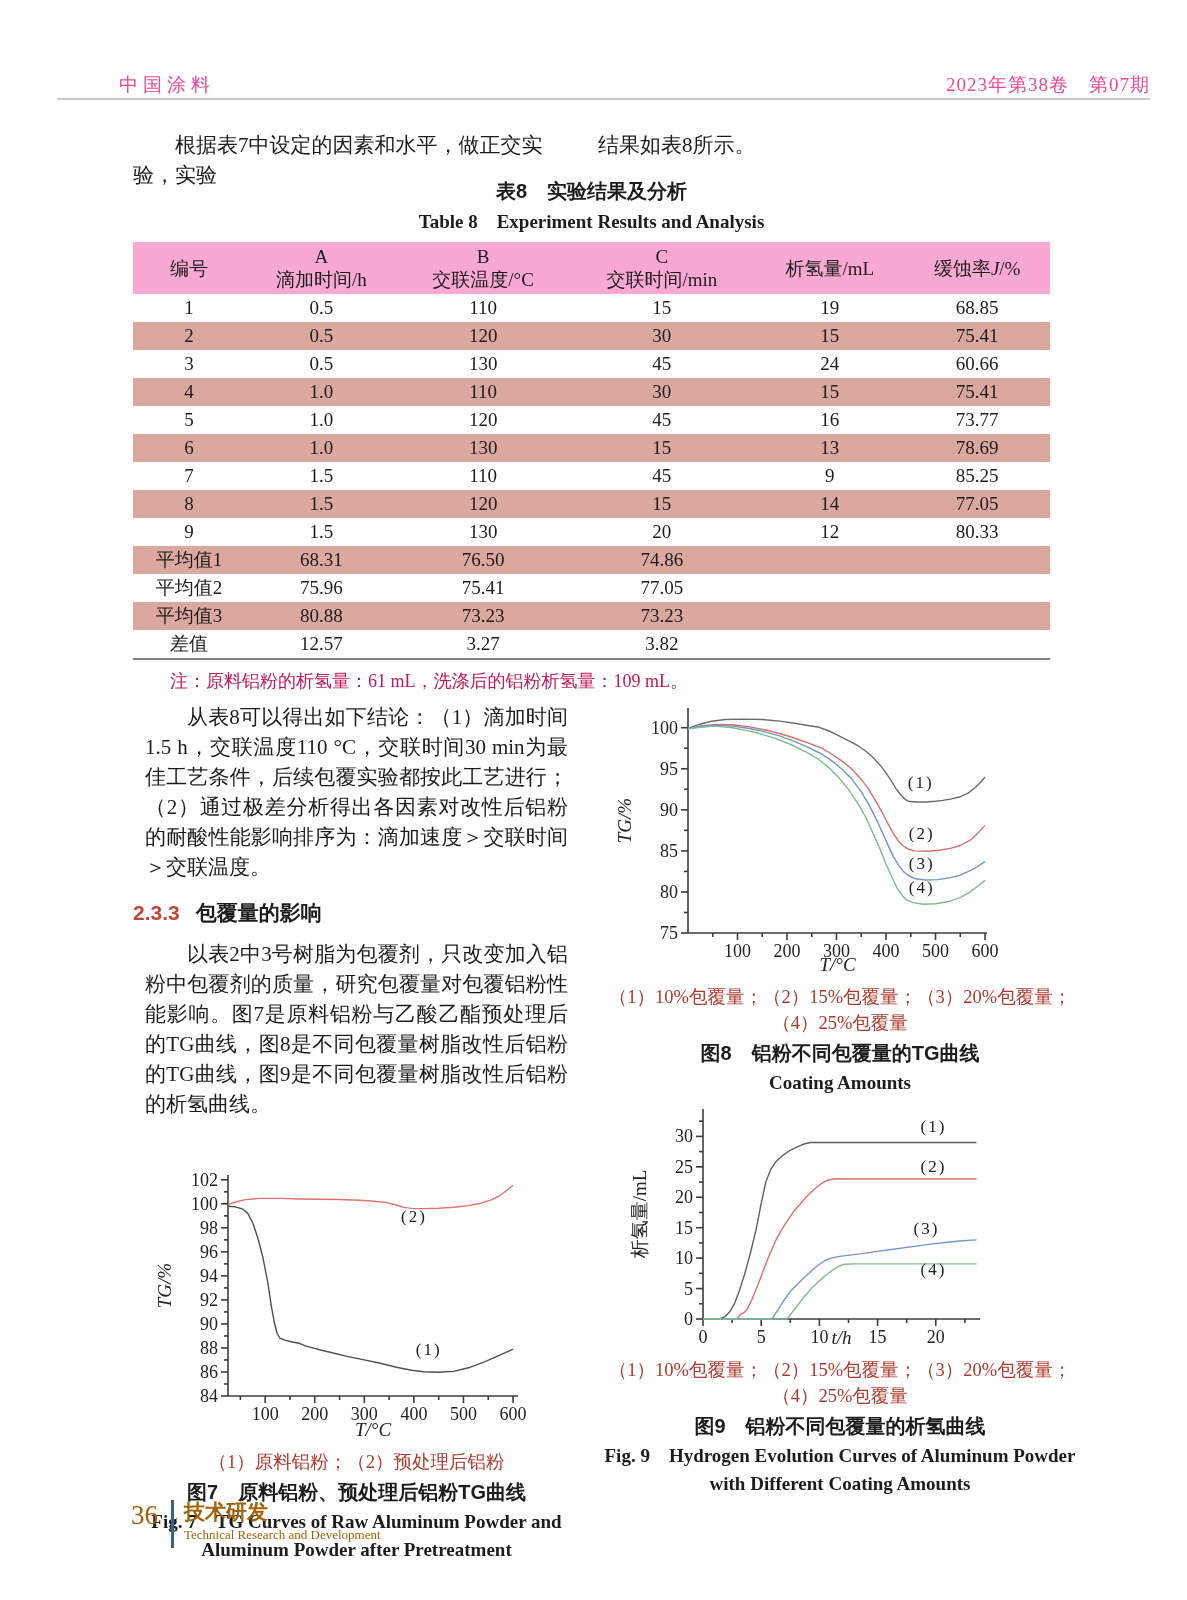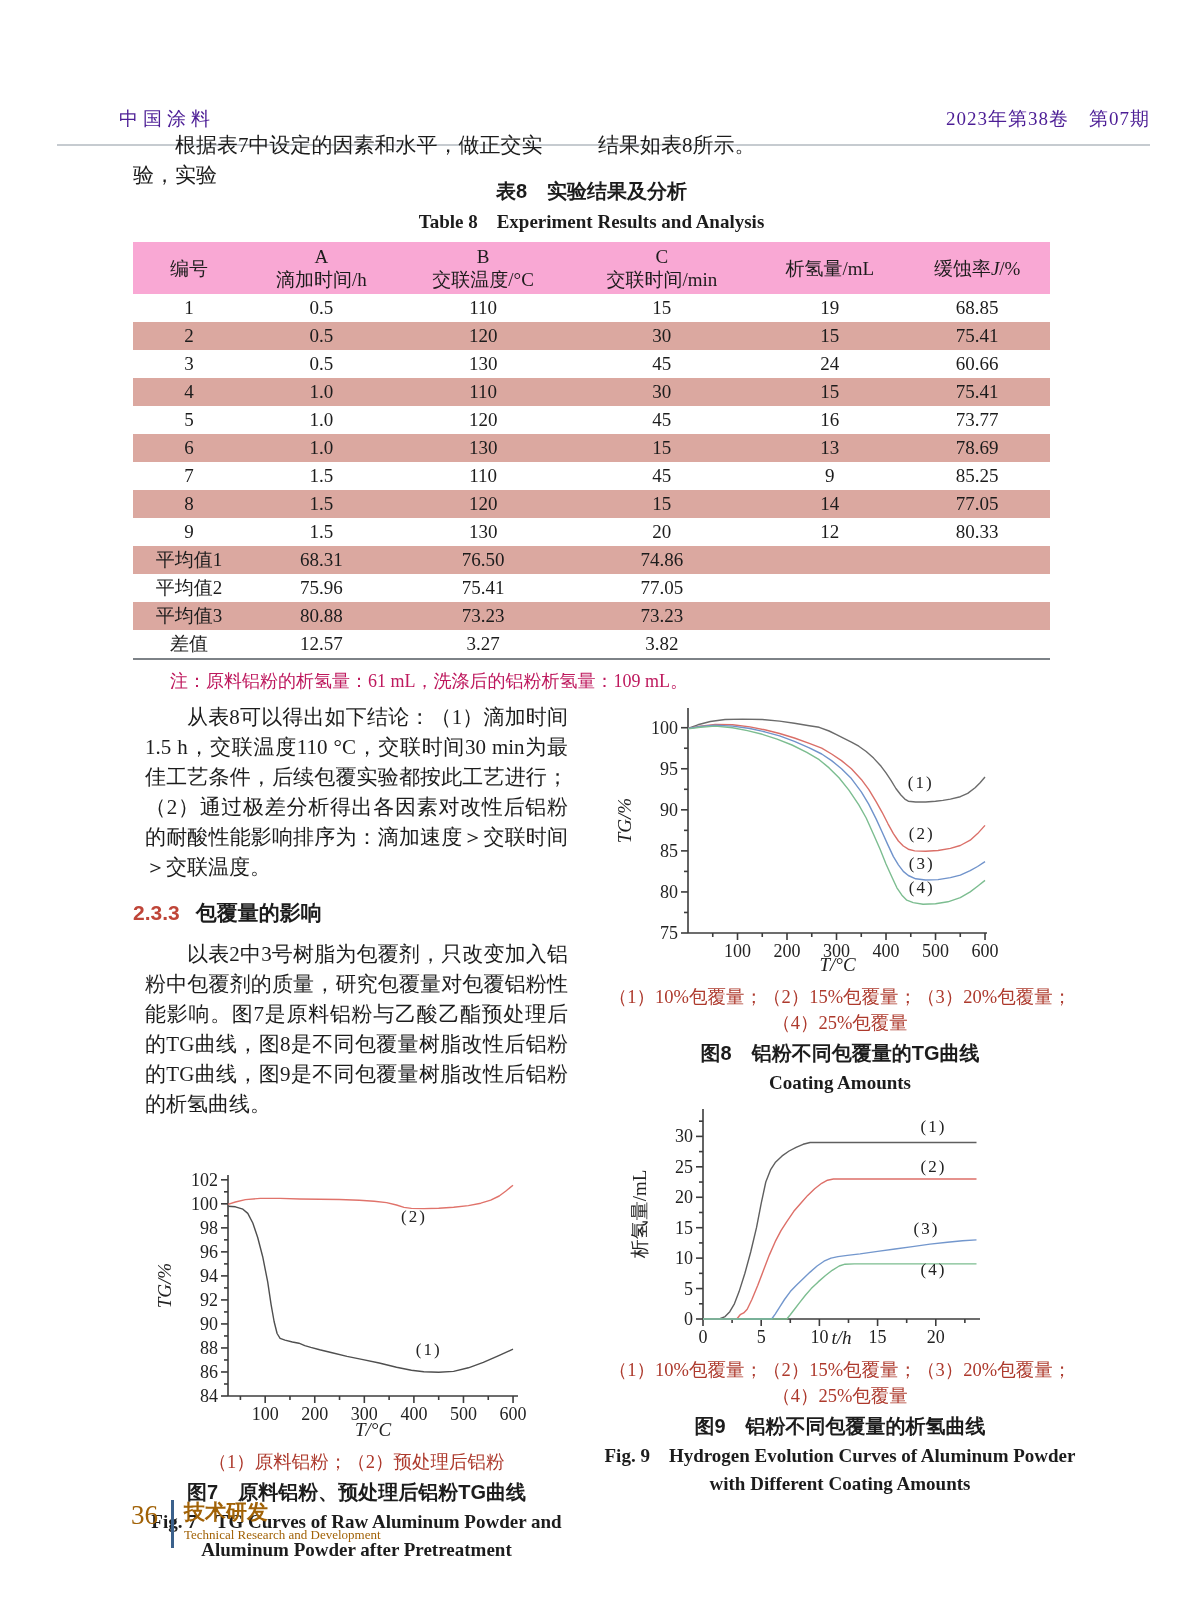--- a/index.html
+++ b/index.html
@@ -2,21 +2,21 @@
 <html><head>
 <meta charset="utf-8">
 <style>
   html,body{margin:0;padding:0;background:#ffffff;}
   .page{position:relative;width:1187px;height:1600px;background:#fff;
         font-family:"Liberation Serif","DejaVu Serif",serif;color:#1c1c1c;overflow:hidden;}
 
   
   .hdr{position:absolute;left:57px;top:64px;width:1093px;height:36px;
        border-bottom:2px solid #c6cbd0;display:flex;justify-content:space-between;align-items:flex-end;
-       color:#4c1d95;font-size:19px;padding-bottom:12px;box-sizing:border-box;margin-top:46px;}
+       color:#ec4899;font-size:19px;padding-bottom:0;box-sizing:border-box;}
   .hdr .journal{margin-left:62px;letter-spacing:5px;}
   .hdr .issue{letter-spacing:1px;}
 
   
   .intro{position:absolute;left:133px;top:130px;width:947px;display:flex;font-size:21px;line-height:30px;}
   .intro .l{width:447px;text-indent:2em;}
   .intro .r{margin-left:18px;}
 
   
   .tablock{position:absolute;left:133px;top:178px;width:917px;}

